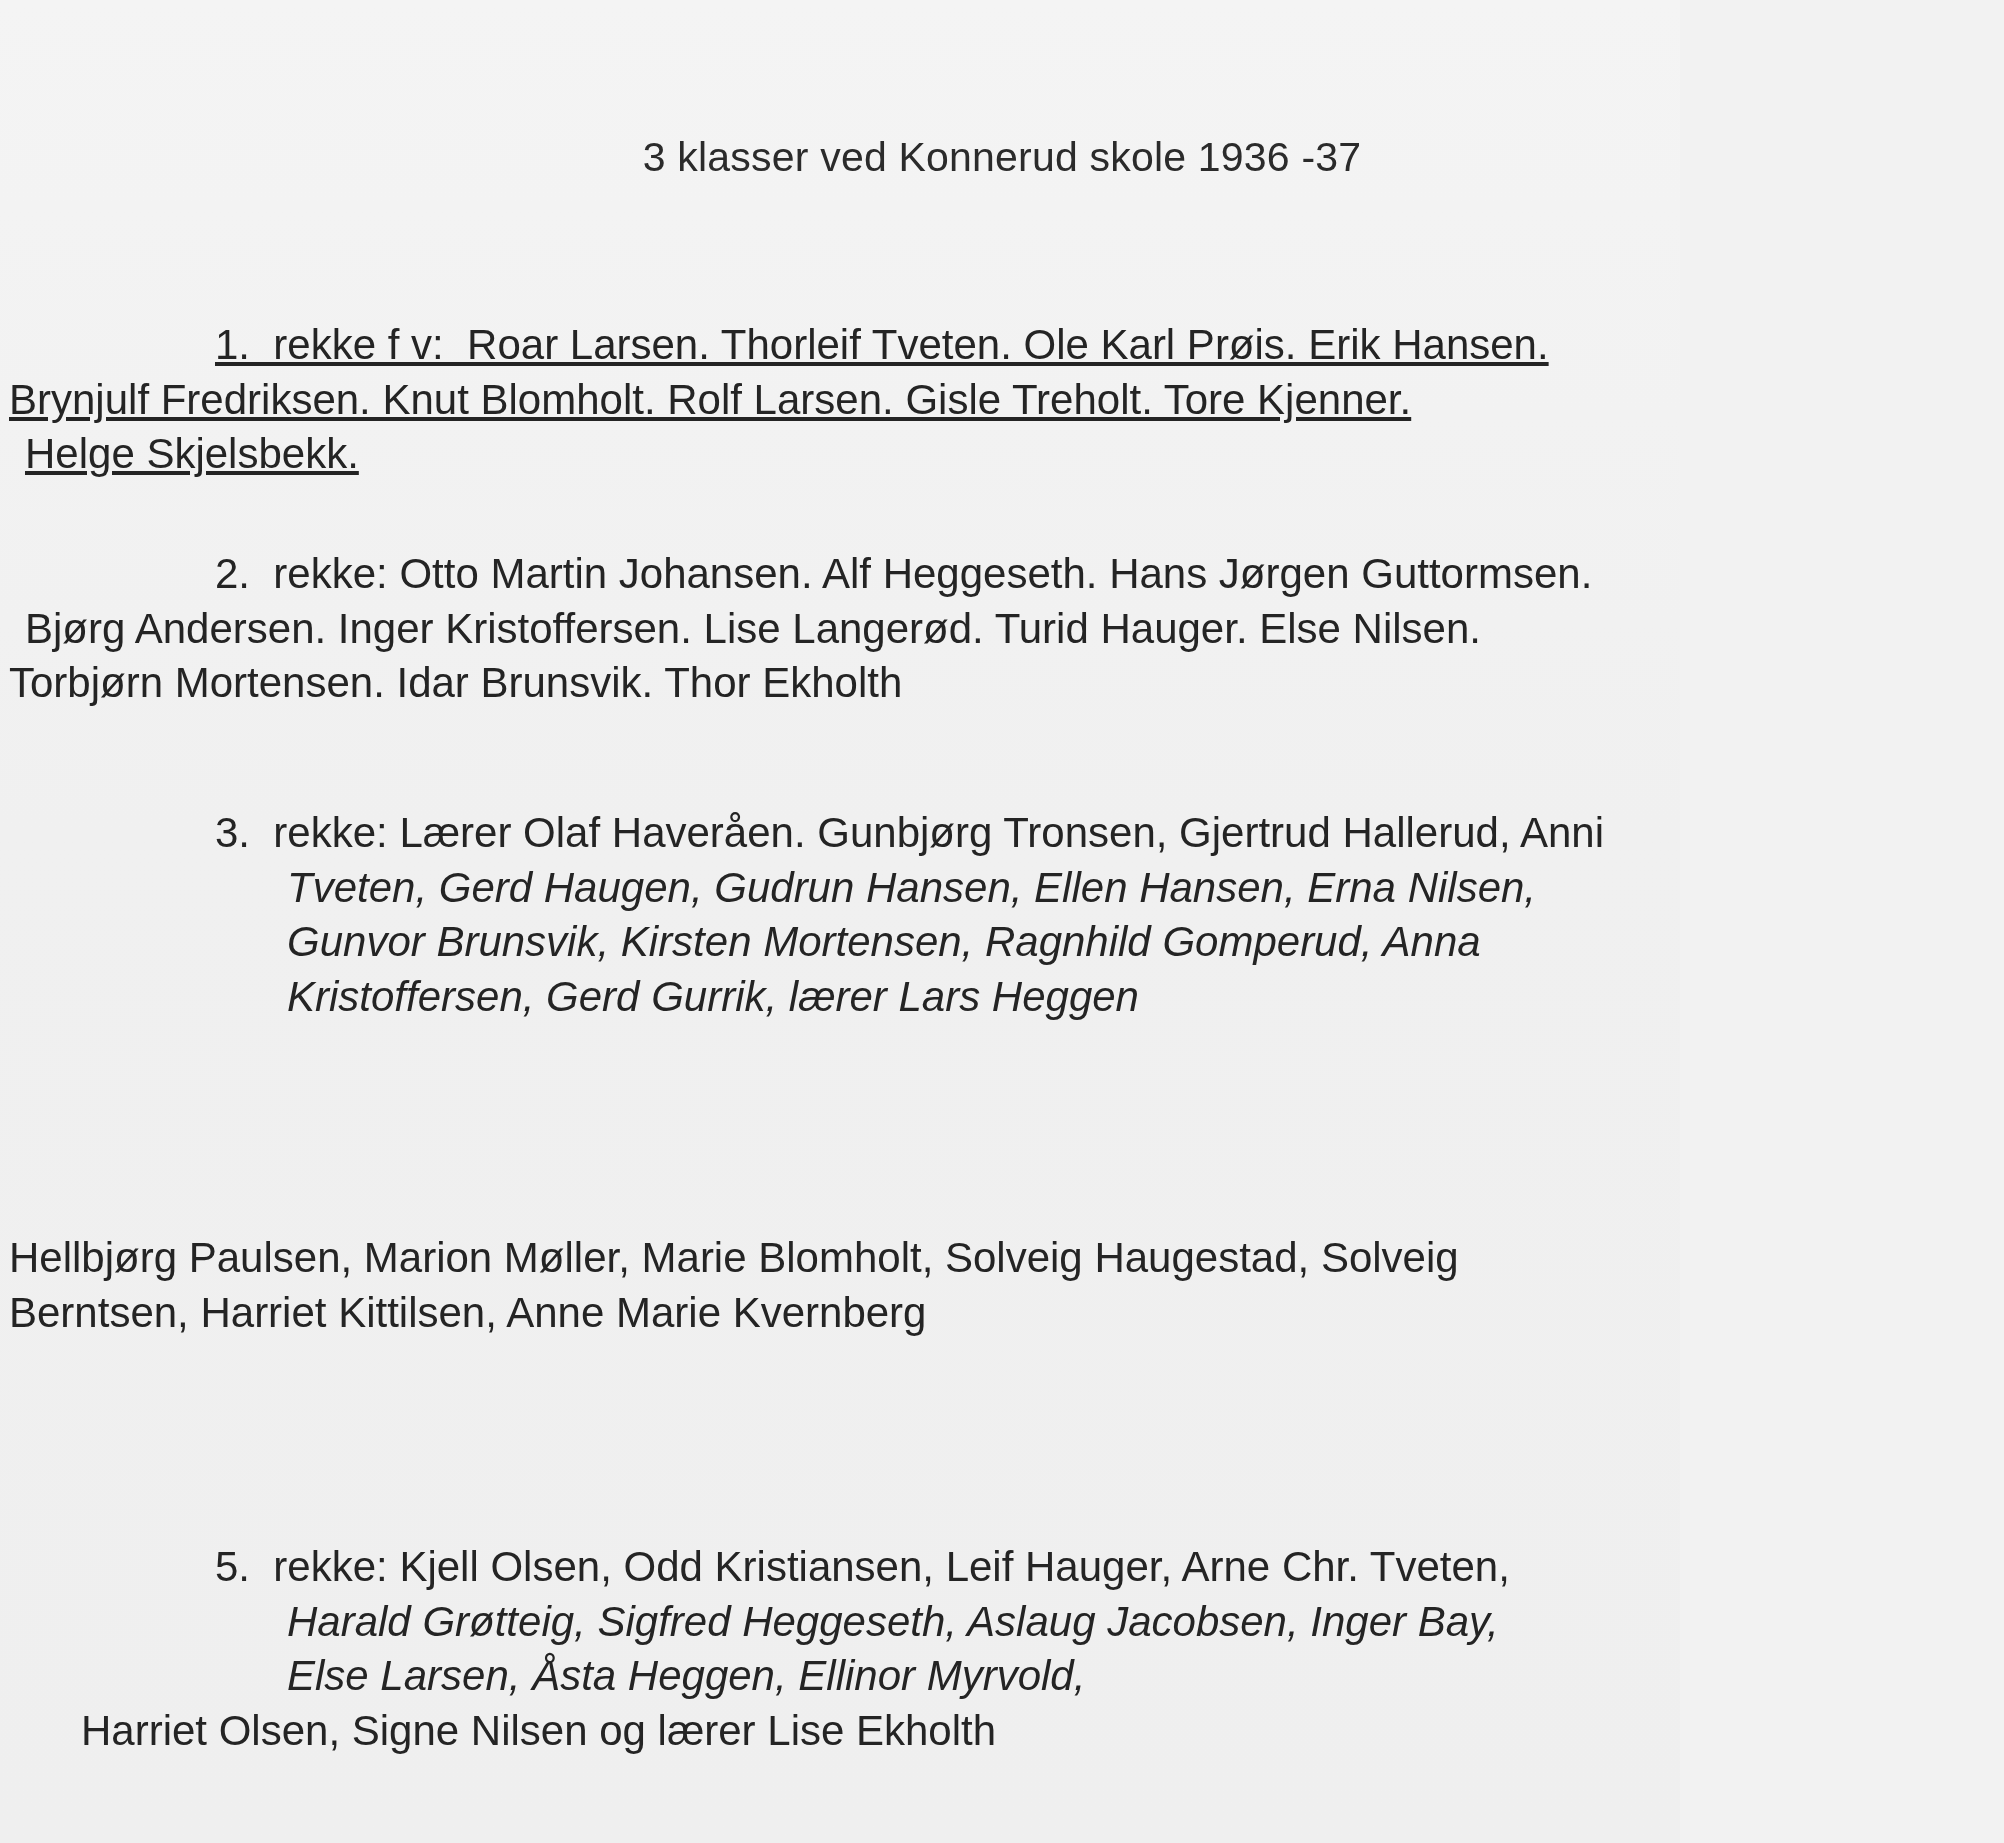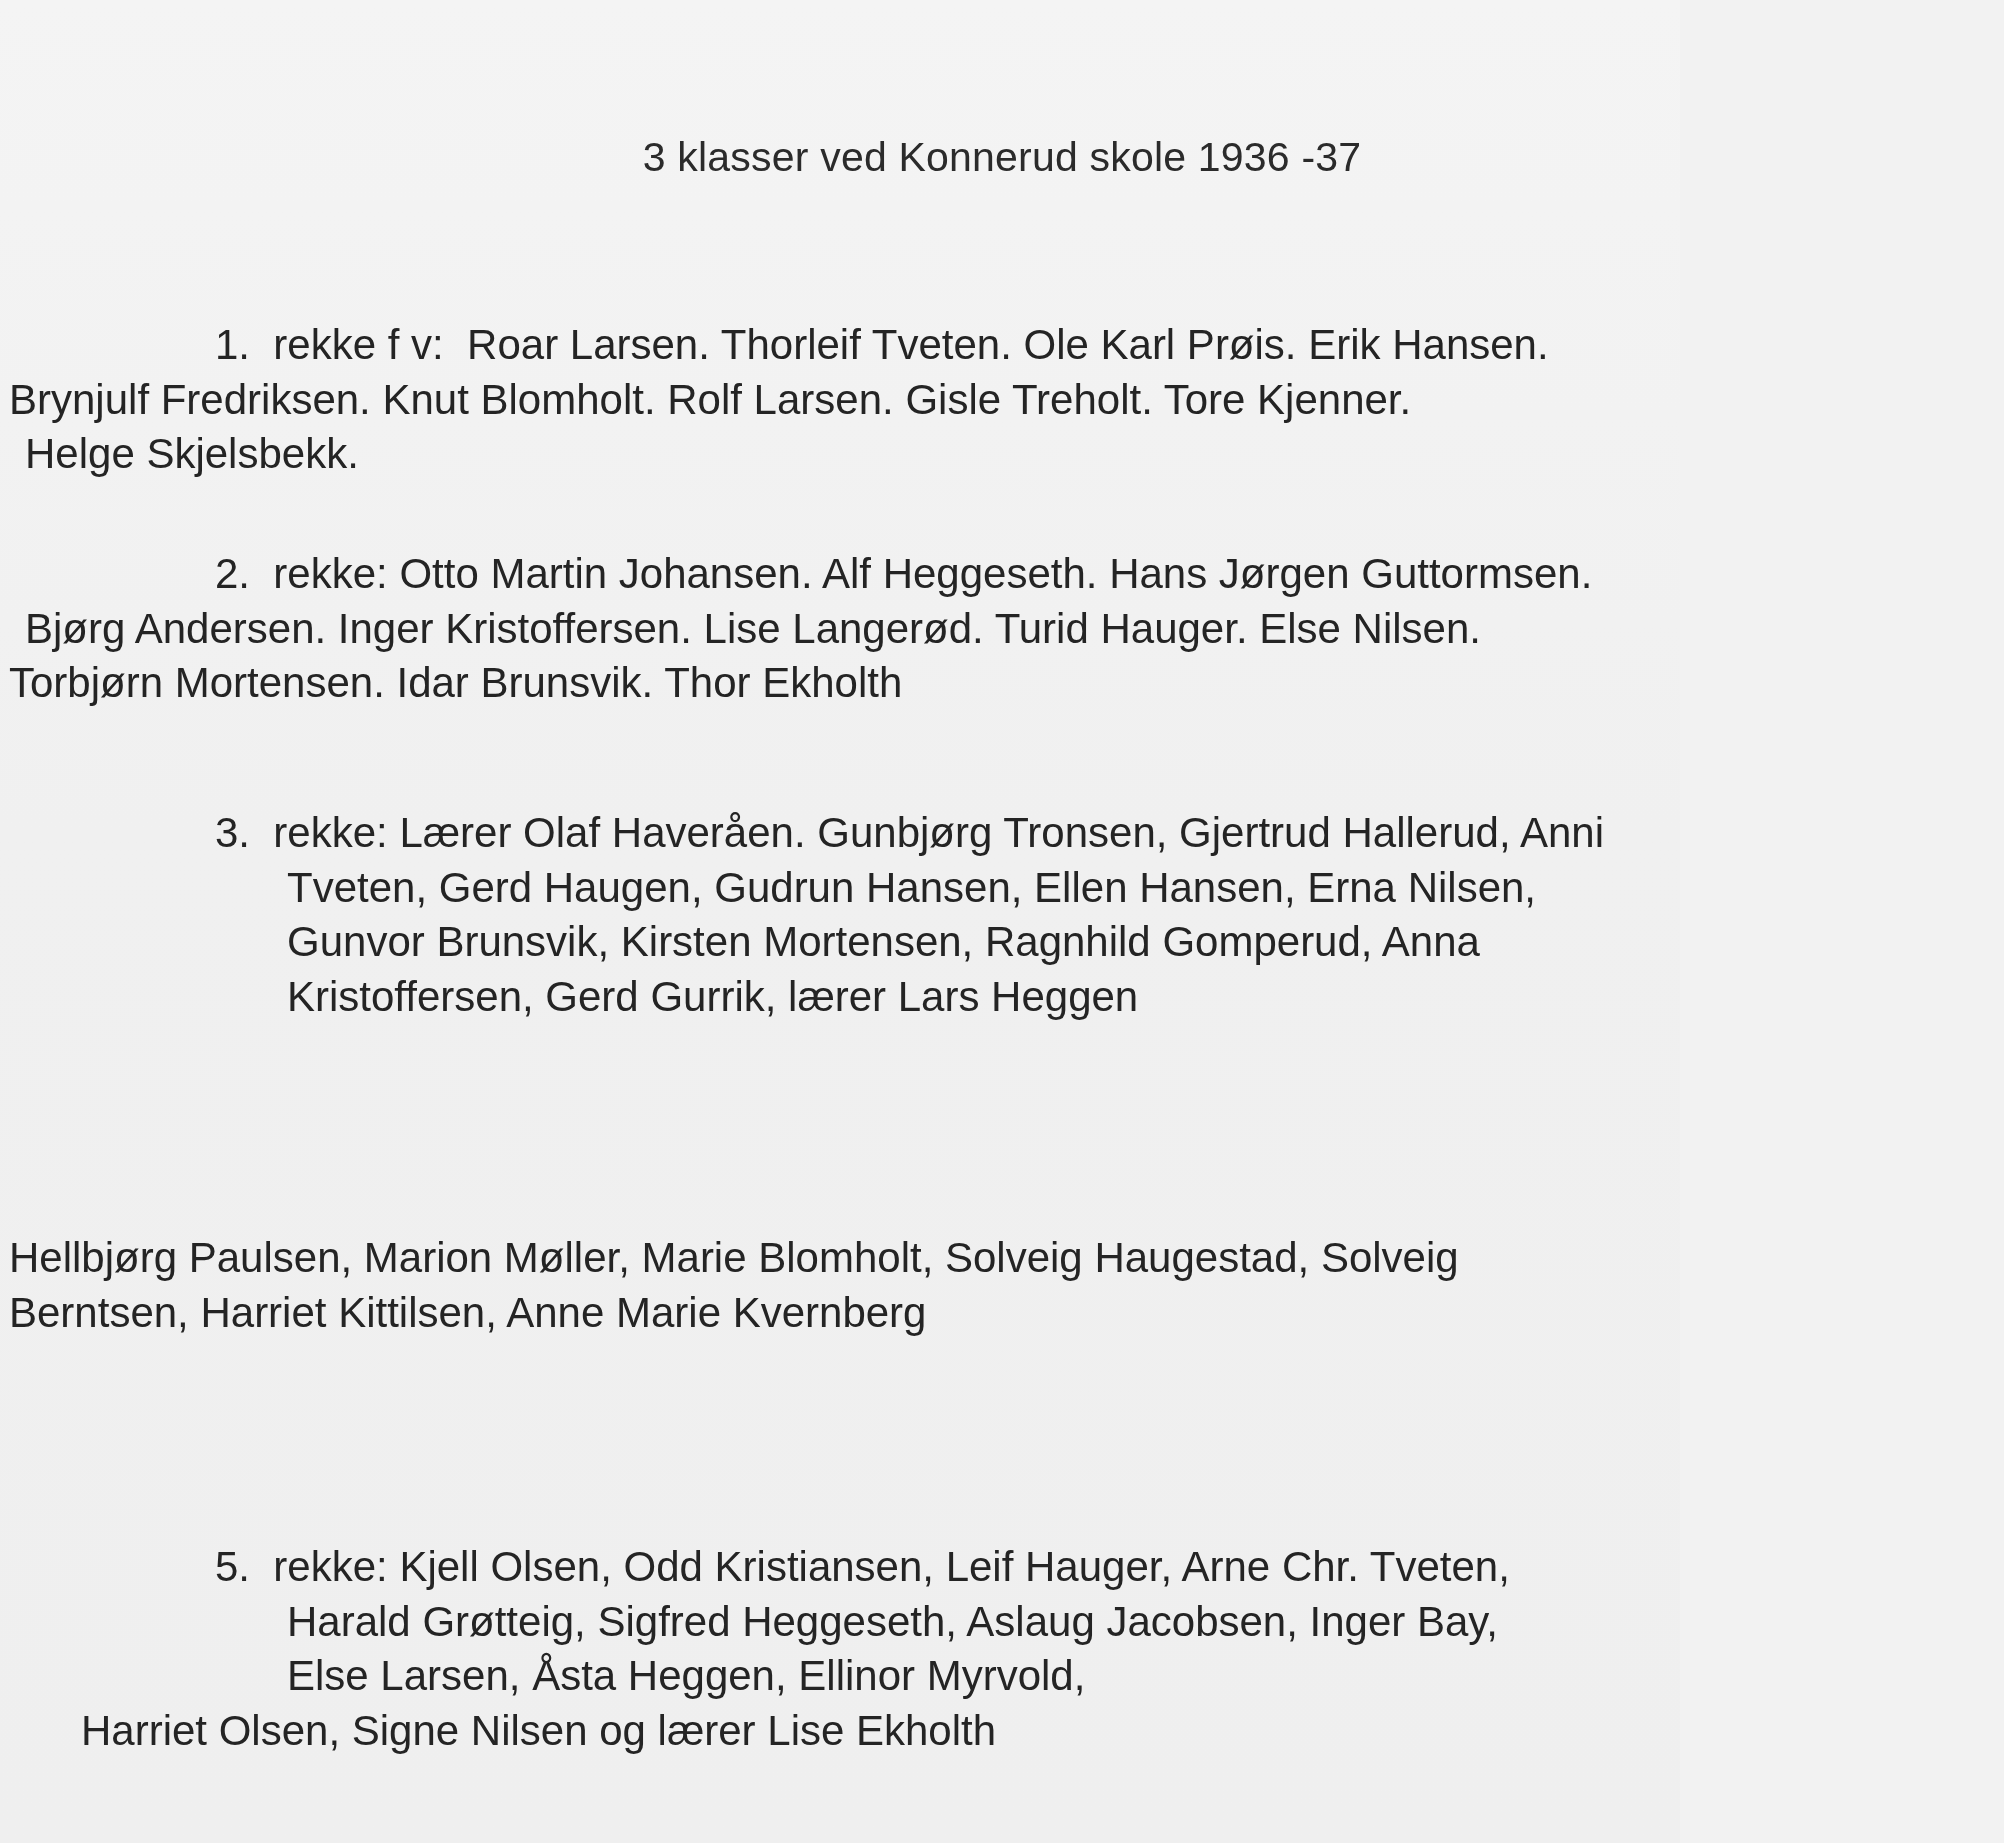--- a/index.html
+++ b/index.html
@@ -33,29 +33,29 @@
   .block {
     position: absolute;
     font-size: 42px;
     line-height: 1.30;
     color: #242424;
   }
   .block .ln {
     white-space: pre;
   }
   
-  .b1 { left: 9px;  top: 318px;  width: 1988px; }
+  .b1 { left: 9px;  top: 318px;  width: 1988px; text-decoration: underline; }
   .b2 { left: 9px;  top: 547px;  width: 1988px; }
   .b3 { left: 9px;  top: 806px;  width: 1988px; }
   .b4 { left: 9px;  top: 1231px; width: 1988px; }
   .b5 { left: 9px;  top: 1540px; width: 1988px; }
 
   
   .i-first { padding-left: 206px; }
-  .i-hang  { padding-left: 278px; }
+  .i-hang  { padding-left: 278px; font-style: italic; }
   .i-none  { padding-left: 0px; }
   .i-s1    { padding-left: 16px; }
   .i-s2    { padding-left: 72px; }
 </style>
 </head>
 <body>
 
 <div class="page">
 
   <div class="title">3 klasser ved Konnerud skole 1936 -37</div>

